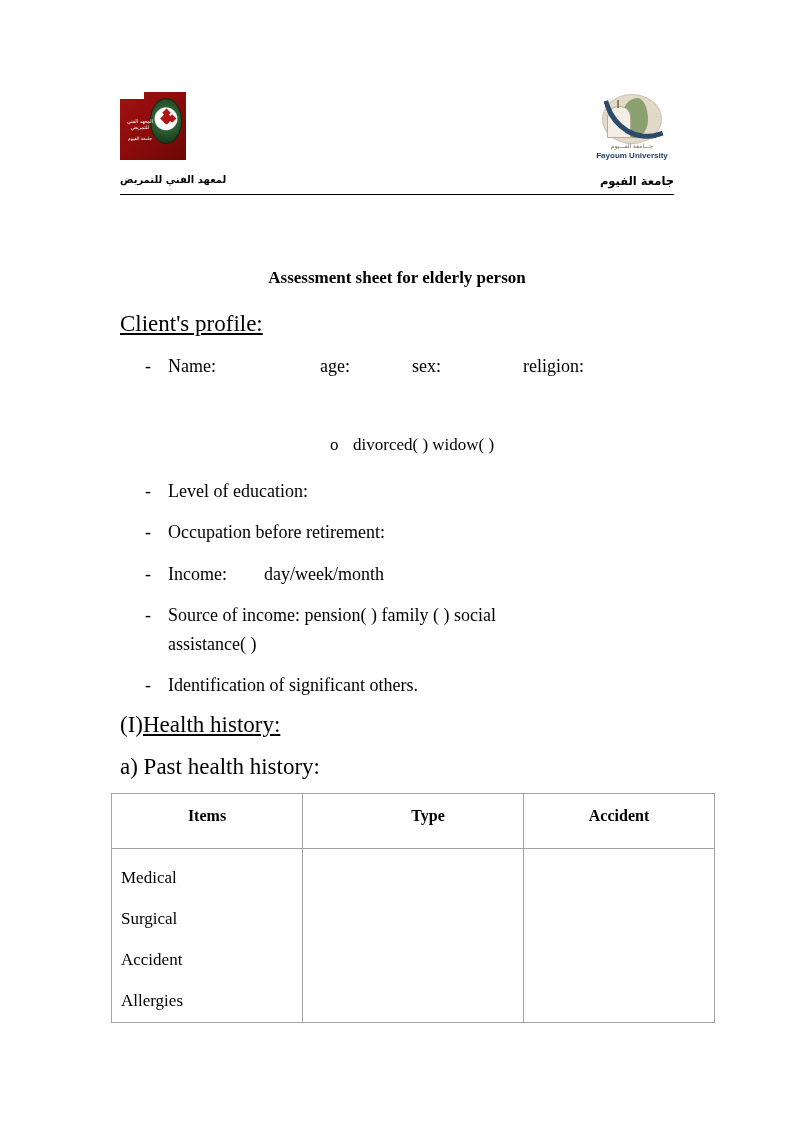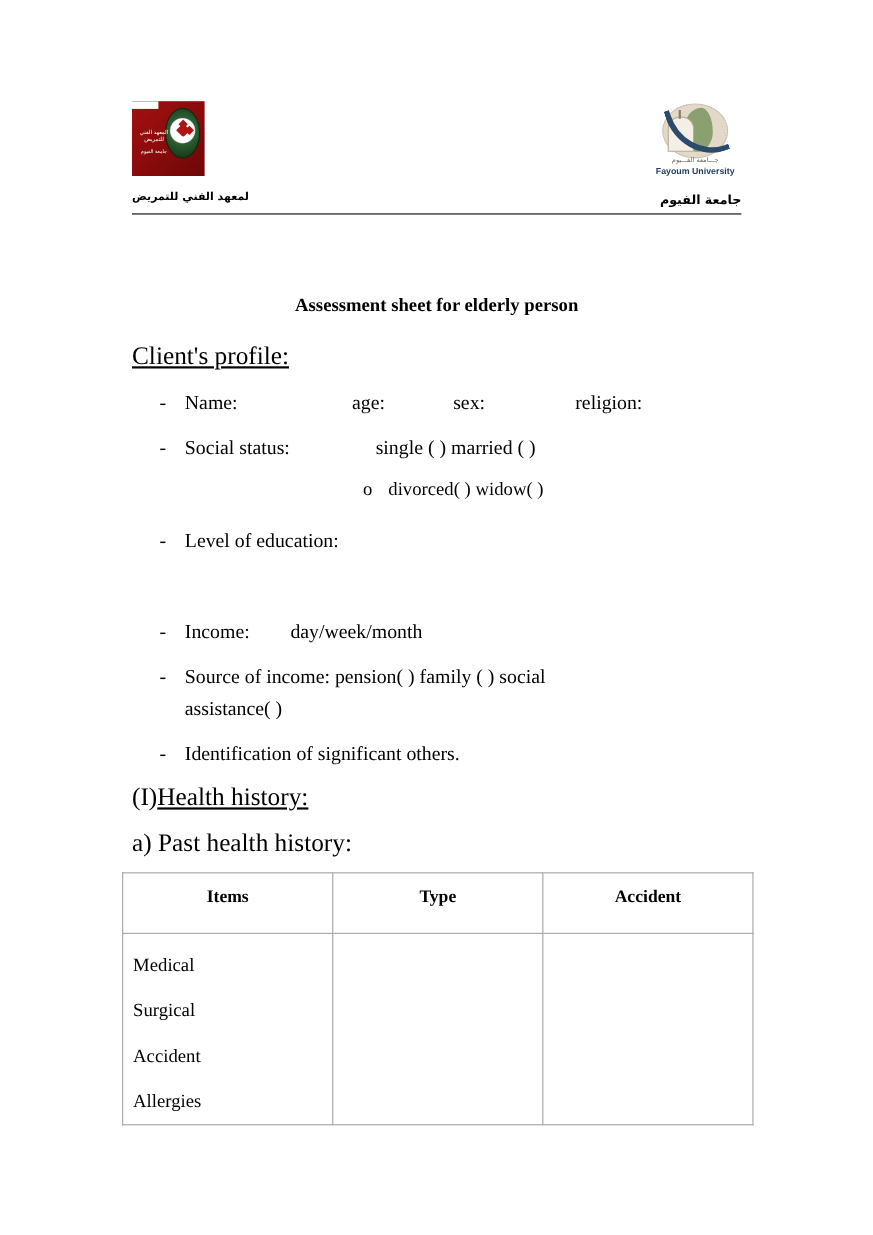--- a/index.html
+++ b/index.html
@@ -282,21 +282,21 @@
   }
   .history-table th {
     height: 44px;
     text-align: center;
     font-size: 16px;
     font-weight: bold;
     vertical-align: middle;
     padding-bottom: 10px;
   }
   .history-table .col-items    { width: 190px; }
-  .history-table .col-type     { width: 190px; }
+  .history-table .col-type     { width: 190px; padding-left: 30px; }
   .history-table .col-duration { width: 190px; }
   .history-table td.body-cell {
     height: 165px;
     padding: 8px 0 0 9px;
   }
   .item-entry {
     font-size: 17px;
     line-height: 41px;
   }
 </style>
@@ -335,34 +335,33 @@
   <div class="doc-title">Assessment sheet for elderly person</div>
 
   <div class="section-heading" id="clients-profile-heading">
     <span class="u">Client's profile:</span>
   </div>
 
   <div class="list-line" style="top:352px;">
     <span class="dash">-</span><span class="txt">Name:</span><span class="tabgap-1"></span><span class="txt">age:</span><span class="tabgap-2"></span><span class="txt">sex:</span><span class="tabgap-3"></span><span class="txt">religion:</span>
   </div>
 
-  <div class="list-line" style="top:393px;">
-    <span class="dash">-</span><span class="txt">Social status:</span><span class="tabgap-4"></span><span class="txt">single (  )</span>
-    <span class="txt">married (  )</span>
-  </div>
 
   <div class="sub-line" style="top:435px;">
     <span class="circ">o</span><span class="txt">divorced(  )</span>
     <span class="txt">widow(  )</span>
   </div>
 
   <div class="list-line" style="top:477px;">
     <span class="dash">-</span><span class="txt">Level of education:</span>
   </div>
 
+  <div class="list-line" style="top:518px;">
+    <span class="dash">-</span><span class="txt">Occupation before retirement:</span>
+  </div>
 
   <div class="list-line" style="top:560px;">
     <span class="dash">-</span><span class="txt">Income:</span><span class="tabgap-5"></span><span class="txt">day/week/month</span>
   </div>
 
   <div class="list-line" style="top:601px;">
     <span class="dash">-</span><span class="txt">Source of income:</span>
     <span class="txt">pension(  )</span>
     <span class="txt">family (  )</span>
     <span class="txt">social</span>

